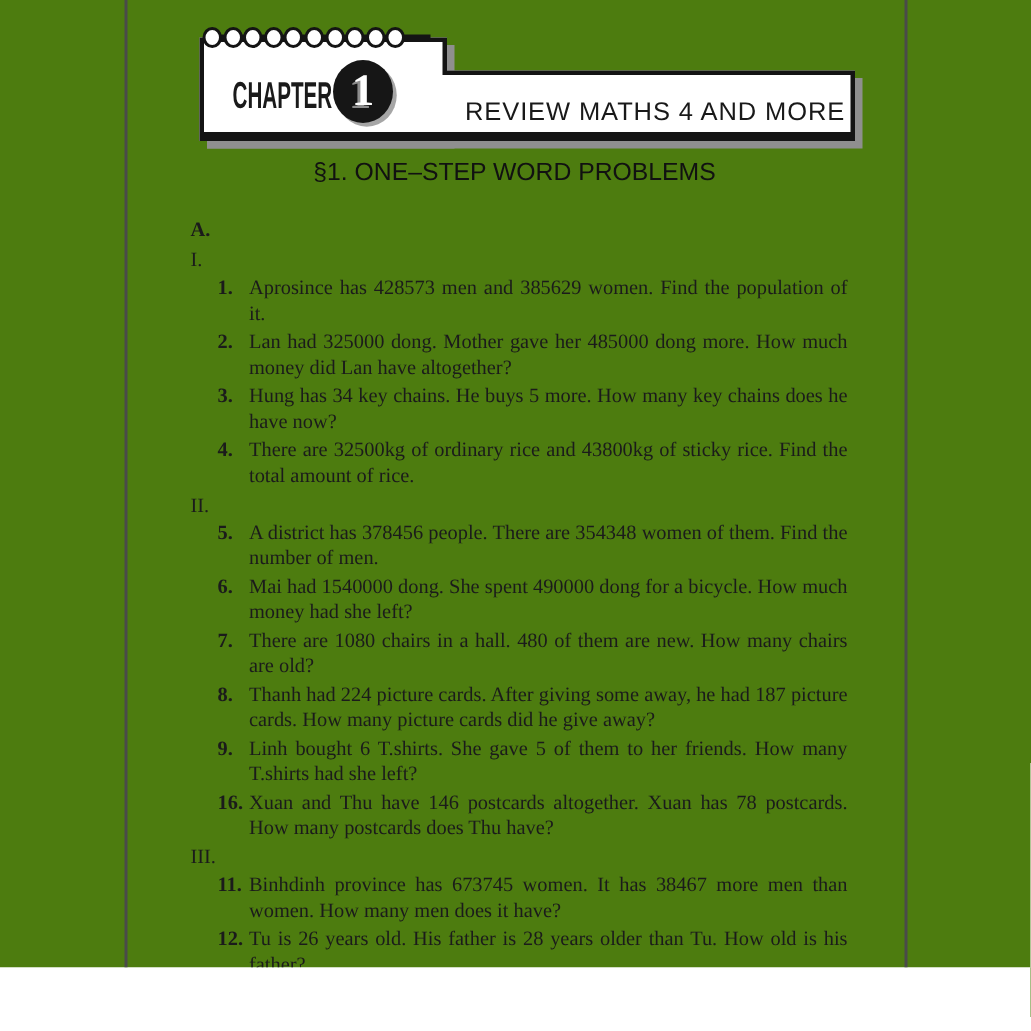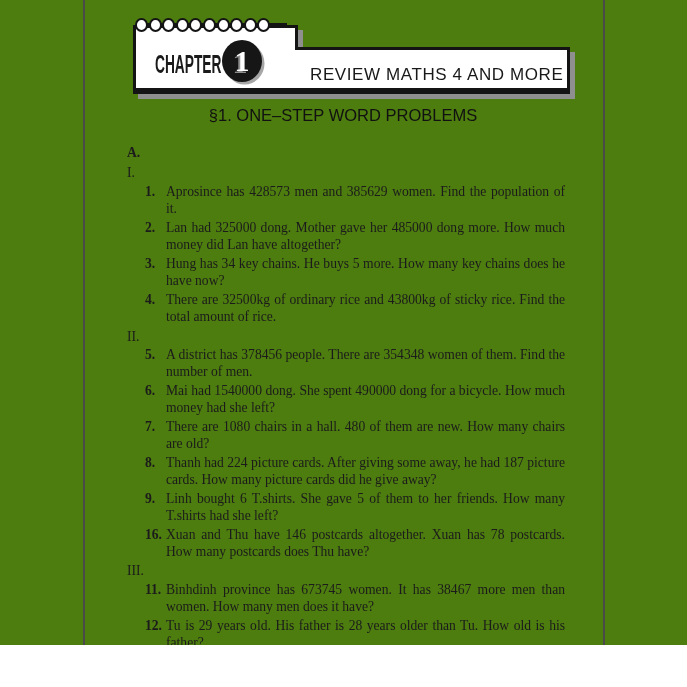--- a/index.html
+++ b/index.html
@@ -160,20 +160,20 @@
 
     <div class="row grp-t">
       <span class="lbl">III.</span>
     </div>
     <div class="prob">
       <span class="pnum">11.</span>
       <span class="ptxt">Binhdinh province has 673745 women. It has 38467 more men than women. How many men does it have?</span>
     </div>
     <div class="prob">
       <span class="pnum">12.</span>
-      <span class="ptxt">Tu is 29 years old. His father is 28 years older than Tu. How old is his father?</span>
+      <span class="ptxt">Tu is 26 years old. His father is 28 years older than Tu. How old is his father?</span>
     </div>
 
   </div>
 
   <div class="page-num">4</div>
 
 </div>
 
 </body></html>

